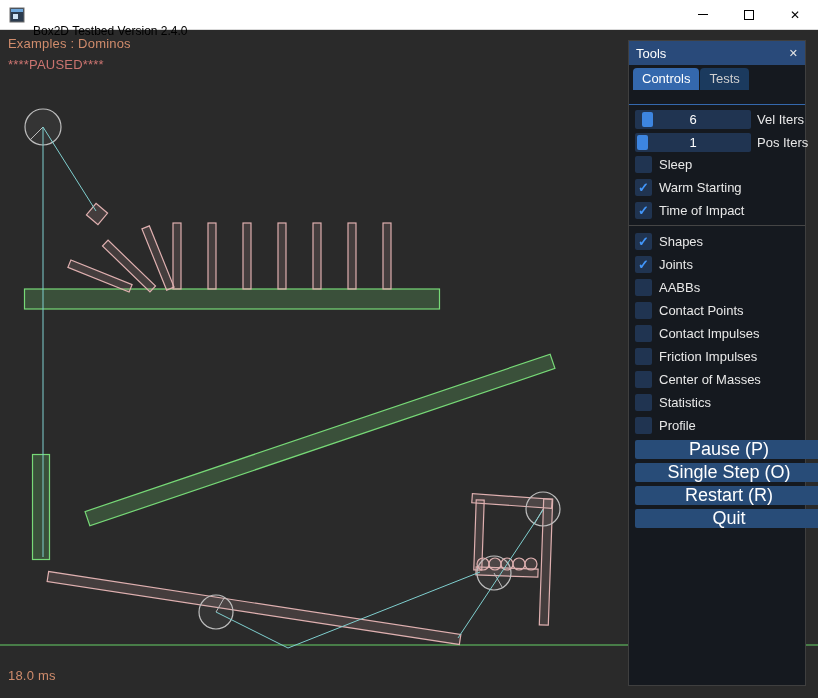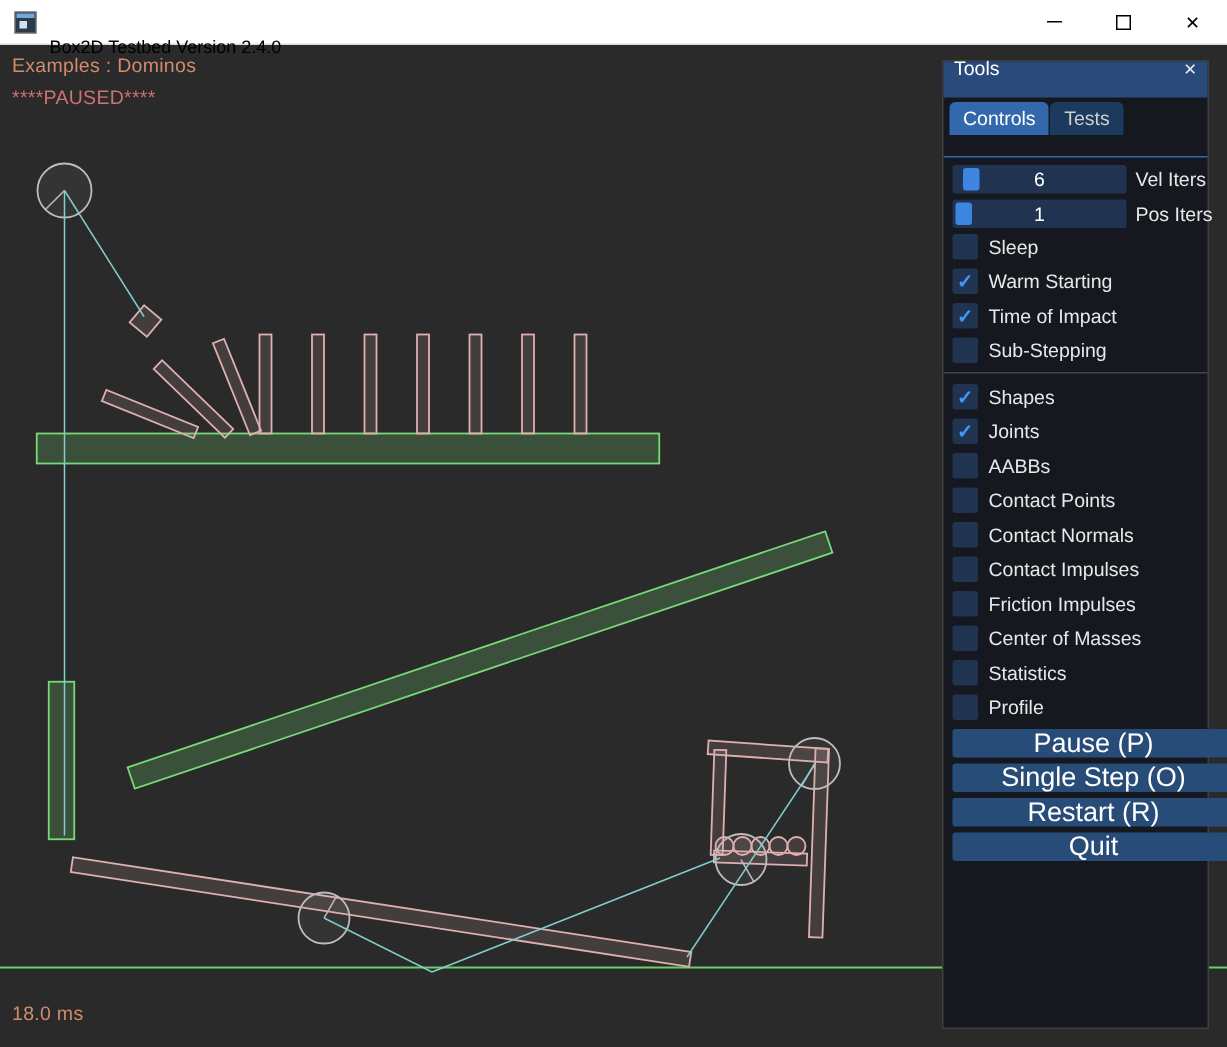--- a/index.html
+++ b/index.html
@@ -32,21 +32,21 @@
   .hud-paused  { left:8px; top:27px; color:var(--paused_text,#cb7470); }
   .hud-ms      { left:8px; top:638px; color:var(--hud_text,#d08c6c); }
   
   .tools {
     position:absolute; left:628px; top:40px; width:178px; height:646px;
     background:var(--panel_bg,#15191f); border:1px solid #3f3f3f;
     z-index:10; color:#e8e8e8; font-size:13px;
   }
   .tools-titlebar {
     height:21px; background:var(--titlebar_active,#294a7a);
-    display:flex; align-items:flex-end; padding:12px 7px;
+    display:flex; align-items:center; padding:12px 7px;
   }
   .tools-title { font-size:13px; color:#fff; }
   .tools-close { margin-left:auto; font-size:11px; color:#e6e6e6; cursor:default; }
   .tabbar {
     display:flex; gap:1px; padding:3px 4px 14px 4px;
     border-bottom:1px solid var(--tab_active,#3468ad);
   }
   .tab { padding:3px 9px 4px; border-radius:4px 4px 0 0; cursor:default; }
   .tab.active { background:var(--tab_active,#3468ad); color:#fff; }
   .tab.inactive { background:var(--tab_inactive,#1b3a5e); color:#cfcfcf; }
@@ -211,24 +211,20 @@
             <span class="cmark">✓</span>
           </div>
           <span class="clabel">Warm Starting</span>
         </div>
         <div class="crow">
           <div class="cbox">
             <span class="cmark">✓</span>
           </div>
           <span class="clabel">Time of Impact</span>
         </div>
-        <div class="crow">
-          <div class="cbox"></div>
-          <span class="clabel">Sub-Stepping</span>
-        </div>
       </div>
     <div class="separator"></div>
     <div id="checks2">
         <div class="crow">
           <div class="cbox">
             <span class="cmark">✓</span>
           </div>
           <span class="clabel">Shapes</span>
         </div>
         <div class="crow">
@@ -237,24 +233,20 @@
           </div>
           <span class="clabel">Joints</span>
         </div>
         <div class="crow">
           <div class="cbox"></div>
           <span class="clabel">AABBs</span>
         </div>
         <div class="crow">
           <div class="cbox"></div>
           <span class="clabel">Contact Points</span>
-        </div>
-        <div class="crow">
-          <div class="cbox"></div>
-          <span class="clabel">Contact Normals</span>
         </div>
         <div class="crow">
           <div class="cbox"></div>
           <span class="clabel">Contact Impulses</span>
         </div>
         <div class="crow">
           <div class="cbox"></div>
           <span class="clabel">Friction Impulses</span>
         </div>
         <div class="crow">

